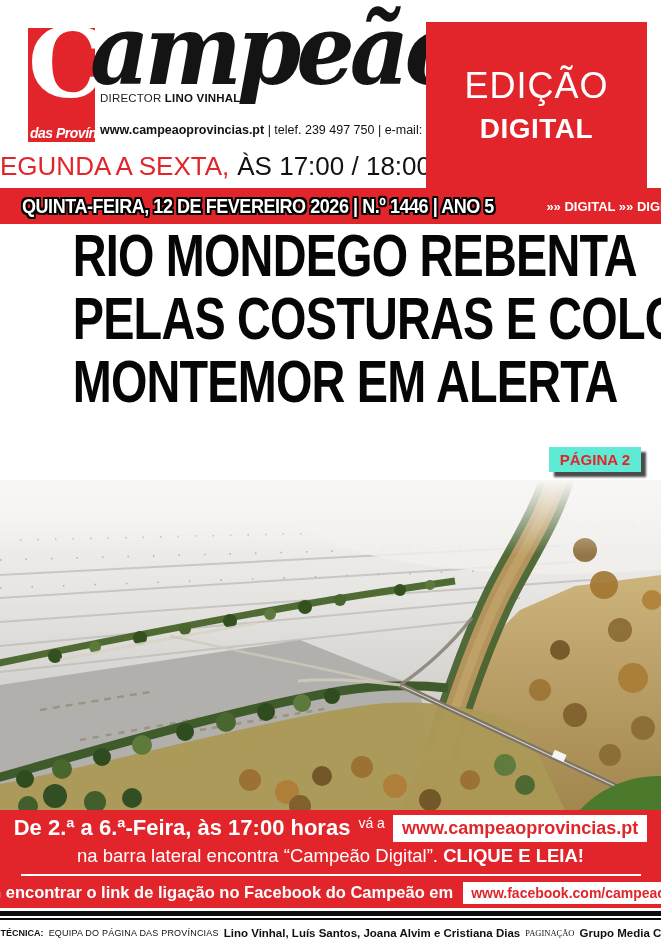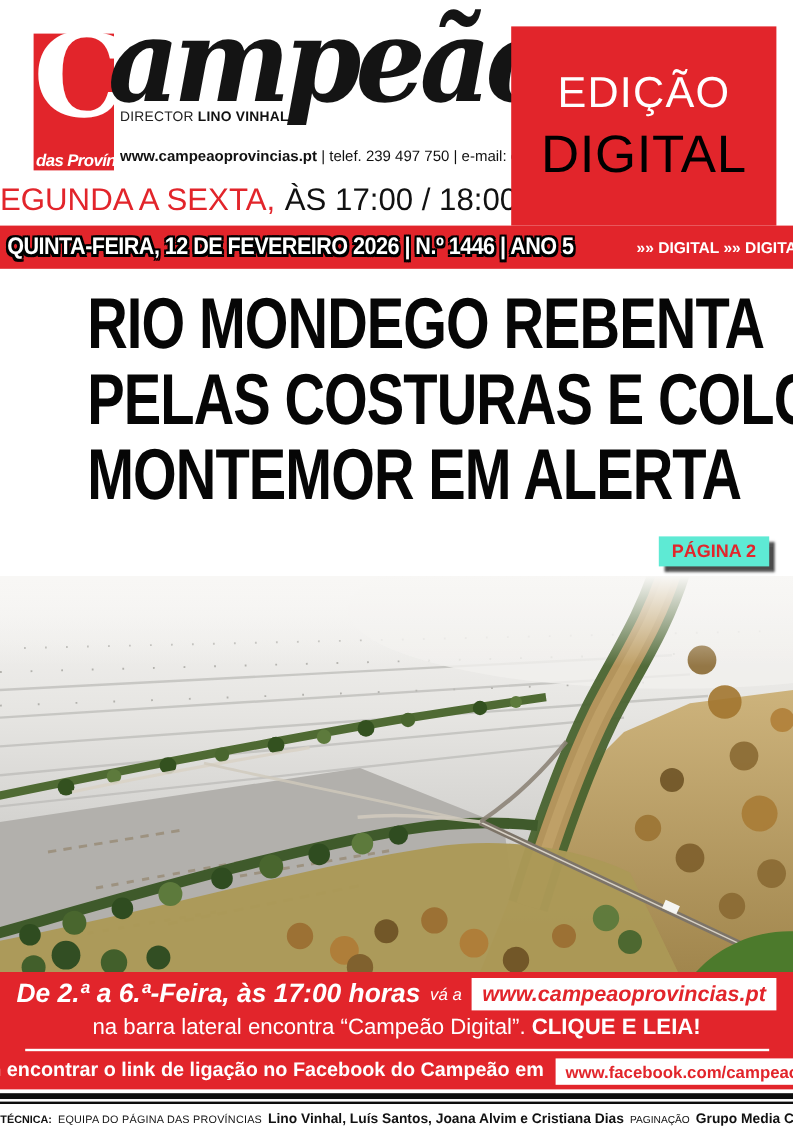--- a/index.html
+++ b/index.html
@@ -25,73 +25,73 @@
   }
   .director-line{position:absolute;left:100px;top:92px;font-size:11.5px;color:#222;letter-spacing:.2px;}
   .director-line .b{font-weight:700;color:#111;}
   .contact-line{position:absolute;left:100px;top:123px;font-size:12.5px;color:#111;white-space:nowrap;}
   .contact-line .b{font-weight:700;}
   .edition-badge{
     position:absolute;right:14px;top:22px;width:221px;height:166px;background:#e2252b;
     display:flex;flex-direction:column;align-items:center;justify-content:center;gap:6px;
   }
   .edition-badge .l1{color:#fff;font-size:36px;font-weight:400;letter-spacing:1px;}
-  .edition-badge .l2{color:#000000;font-size:44px;font-weight:400;letter-spacing:.5px;}
+  .edition-badge .l2{color:#ffffff;font-size:28px;font-weight:700;letter-spacing:.5px;}
   
   .schedule{height:43px;width:470px;display:flex;align-items:center;justify-content:center;
     font-size:26px;white-space:nowrap;transform-origin:center;gap:8px;}
   .schedule .red{color:#e2252b;}
   .schedule .blk{color:#111;}
   
   .date-bar{height:36px;background:#e2252b;display:flex;align-items:center;justify-content:space-between;
-    padding:0 6px;}
+    padding:0 22px;}
   .date-text{
     color:#fff;font-weight:700;font-size:20px;white-space:nowrap;letter-spacing:-.5px;
     transform:scaleX(.9);transform-origin:left center;
     text-shadow:-2px -2px 0 #000,2px -2px 0 #000,-2px 2px 0 #000,2px 2px 0 #000,
                  0 2px 0 #000,0 -2px 0 #000,2px 0 0 #000,-2px 0 0 #000;
   }
   .digital-ticker{color:#fff;font-weight:700;font-size:13px;white-space:nowrap;}
   
   .headline-wrap{position:relative;height:256px;}
-  .headline{padding-top:14px;}
+  .headline{}
   .headline-line{
     text-align:center;white-space:nowrap;color:#060606;font-weight:700;font-size:60px;
     line-height:63px;letter-spacing:-1px;transform:scaleX(.78);transform-origin:center;
   }
   .page-ref-badge{
     position:absolute;right:20px;bottom:8px;background:#5eead4;color:#e2252b;
     font-weight:700;font-size:15px;padding:4px 11px;box-shadow:5px 5px 2px rgba(30,30,30,.8);
   }
   
   .photo{width:661px;height:330px;display:block;}
   
   .promo{height:98px;background:#e2252b;display:flex;flex-direction:column;align-items:center;
     justify-content:center;gap:2px;color:#fff;}
-  .promo-line1{display:flex;align-items:center;gap:8px;white-space:nowrap;font-style:italic;}
+  .promo-line1{display:flex;align-items:flex-start;gap:8px;white-space:nowrap;}
   .promo-line1 .b{font-weight:700;font-size:22px;}
   .promo-line1 .r{font-size:14px;}
   .url-pill{background:#fff;color:#e2252b;font-weight:700;font-size:18px;padding:3px 9px;}
   .promo-line2{white-space:nowrap;font-size:18.5px;margin-top:1px;}
   .promo-line2 .b{font-weight:700;}
   .promo-hr{width:620px;height:2px;background:#fff;margin:5px 0 4px 0;}
   .fb-line{display:flex;align-items:center;gap:10px;white-space:nowrap;}
   .fb-line .t{font-weight:700;font-size:16.5px;}
   .url-pill.small{font-size:14px;padding:3px 8px;}
   
   .sep-w2{height:3px;background:#fff;}
   .sep-b5{height:5px;background:#0d0d0d;}
   .sep-w3{height:2px;background:#fff;}
   .sep-b2{height:2px;background:#0d0d0d;}
   .footer{height:25px;display:flex;align-items:center;justify-content:center;gap:5px;
     white-space:nowrap;color:#111;}
   .footer .f-label{font-weight:700;font-size:9px;}
   .footer .f-light{font-size:9px;letter-spacing:.2px;}
   .footer .f-names{font-weight:700;font-size:11.5px;}
-  .footer .f-pag{font-size:8.5px;}
+  .footer .f-pag{font-size:8.5px;font-family:Liberation Serif, serif;}
   .footer .f-pagname{font-weight:700;font-size:11.5px;}
 </style>
 </head>
 <body>
 
 <div class="page">
 
   <div class="masthead">
     <div class="logo-block">
       <div class="logo-initial">C</div>

